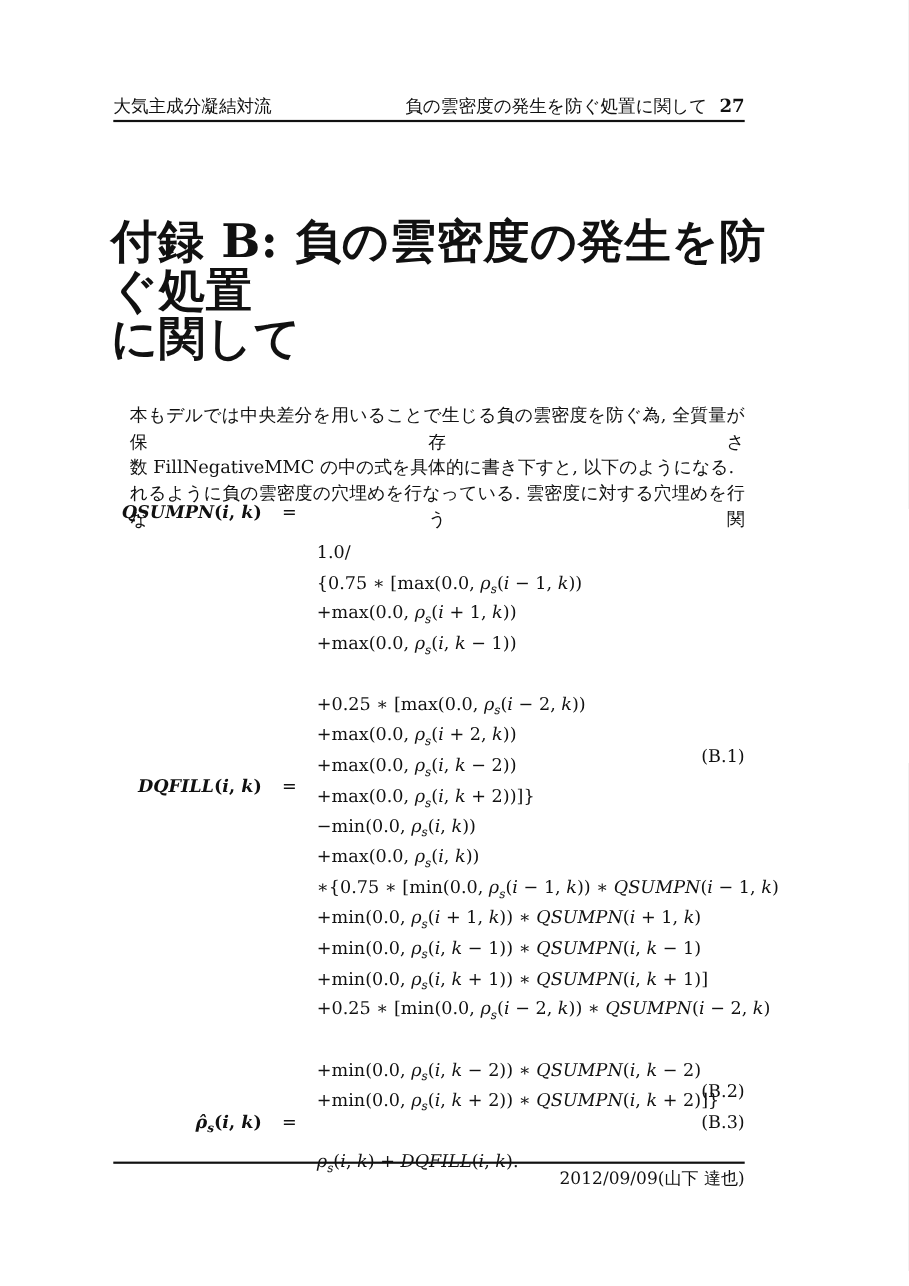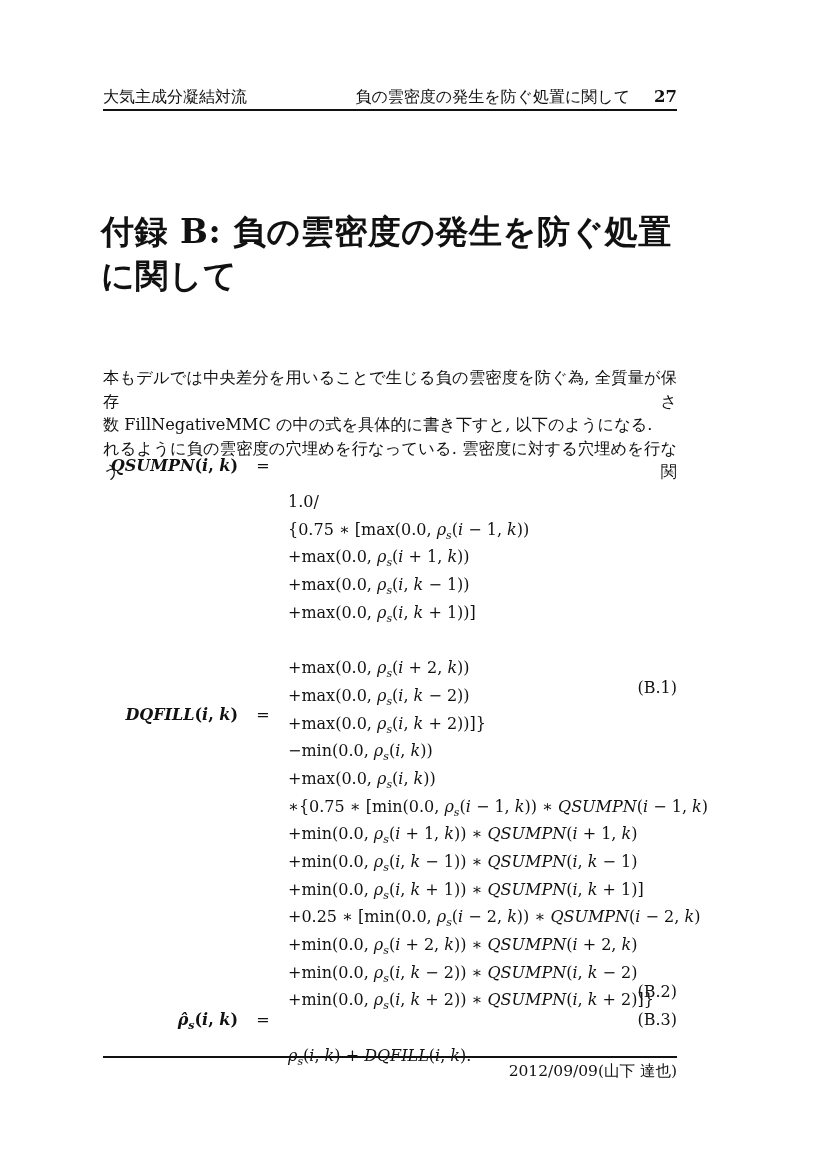--- a/index.html
+++ b/index.html
@@ -8,36 +8,36 @@
     margin:0 auto;font-family:"DejaVu Serif",serif;color:#111111;overflow:hidden;
   }
   
   .header{
     position:absolute;left:103px;top:86px;width:574px;height:22px;
     display:flex;justify-content:space-between;align-items:baseline;
     font-family:"DejaVu Sans",sans-serif;font-size:16px;line-height:22px;gap:16px;
   }
   .header-right{display:flex;align-items:flex-end;}
   .header-pagenum{
-    font-family:"DejaVu Serif",serif;font-weight:bold;margin-left:24px;font-size:16.5px;
+    font-family:"DejaVu Serif",serif;font-weight:bold;margin-left:11px;font-size:16.5px;
   }
   .header-rule{position:absolute;left:103px;top:109px;width:574px;height:1.6px;background:#111;}
   
   .sec-title{
-    position:absolute;left:101px;top:210px;width:600px;
+    position:absolute;left:101px;top:198px;width:600px;
     font-family:"DejaVu Sans",sans-serif;font-weight:700;
-    font-size:33px;line-height:44px;letter-spacing:0.5px;
+    font-size:42px;line-height:44px;letter-spacing:0.5px;
   }
   .sec-title .latin{font-family:"DejaVu Serif",serif;font-weight:700;}
   
   .para{
     position:absolute;left:103px;top:366px;width:574px;
     font-size:16.2px;line-height:23.6px;
   }
-  .para .pline{text-align:justify;text-align-last:justify;}
+  .para .pline{text-align:justify;text-align-last:justify;margin-left:15px;}
   .para .pline.last{text-align:left;text-align-last:left;}
   
   .eqs{position:absolute;left:103px;top:452px;width:574px;font-size:16px;}
   .eqrow{
     display:grid;grid-template-columns:135px 50px 1fr auto;
     height:27.7px;line-height:27.7px;white-space:nowrap;
   }
   .eq-lhs{text-align:right;font-weight:bold;}
   .eq-rel{text-align:center;}
   .eq-rhs{text-align:left;overflow:visible;margin-top:36px;}
@@ -97,26 +97,26 @@
       </div>
       <div class="eqrow">
         <div class="eq-lhs"></div>
         <div class="eq-rel"></div>
         <div class="eq-rhs">+max(0.0, <i>ρ<sub>s</sub></i>(<i>i</i>, <i>k</i> − 1))</div>
         <div class="eq-num"></div>
       </div>
       <div class="eqrow">
         <div class="eq-lhs"></div>
         <div class="eq-rel"></div>
-        <div class="eq-rhs">+max(0.0, <i>ρ<sub>s</sub></i>(<i>i</i>, <i>k</i> + 1))]</div>
-        <div class="eq-num"></div>
-      </div>
-      <div class="eqrow">
-        <div class="eq-lhs"></div>
-        <div class="eq-rel"></div>
+        <div class="eq-num"></div>
+      </div>
+      <div class="eqrow">
+        <div class="eq-lhs"></div>
+        <div class="eq-rel"></div>
+        <div class="eq-rhs">+0.25 ∗ [max(0.0, <i>ρ<sub>s</sub></i>(<i>i</i> − 2, <i>k</i>))</div>
         <div class="eq-num"></div>
       </div>
       <div class="eqrow">
         <div class="eq-lhs"></div>
         <div class="eq-rel"></div>
         <div class="eq-rhs">+max(0.0, <i>ρ<sub>s</sub></i>(<i>i</i> + 2, <i>k</i>))</div>
         <div class="eq-num"></div>
       </div>
       <div class="eqrow">
         <div class="eq-lhs"></div>
@@ -168,21 +168,20 @@
       </div>
       <div class="eqrow">
         <div class="eq-lhs"></div>
         <div class="eq-rel"></div>
         <div class="eq-rhs">+0.25 ∗ [min(0.0, <i>ρ<sub>s</sub></i>(<i>i</i> − 2, <i>k</i>)) ∗ <i>QSUMPN</i>(<i>i</i> − 2, <i>k</i>)</div>
         <div class="eq-num"></div>
       </div>
       <div class="eqrow">
         <div class="eq-lhs"></div>
         <div class="eq-rel"></div>
-        <div class="eq-rhs">+min(0.0, <i>ρ<sub>s</sub></i>(<i>i</i> + 2, <i>k</i>)) ∗ <i>QSUMPN</i>(<i>i</i> + 2, <i>k</i>)</div>
         <div class="eq-num"></div>
       </div>
       <div class="eqrow">
         <div class="eq-lhs"></div>
         <div class="eq-rel"></div>
         <div class="eq-rhs">+min(0.0, <i>ρ<sub>s</sub></i>(<i>i</i>, <i>k</i> − 2)) ∗ <i>QSUMPN</i>(<i>i</i>, <i>k</i> − 2)</div>
         <div class="eq-num"></div>
       </div>
       <div class="eqrow">
         <div class="eq-lhs"></div>

